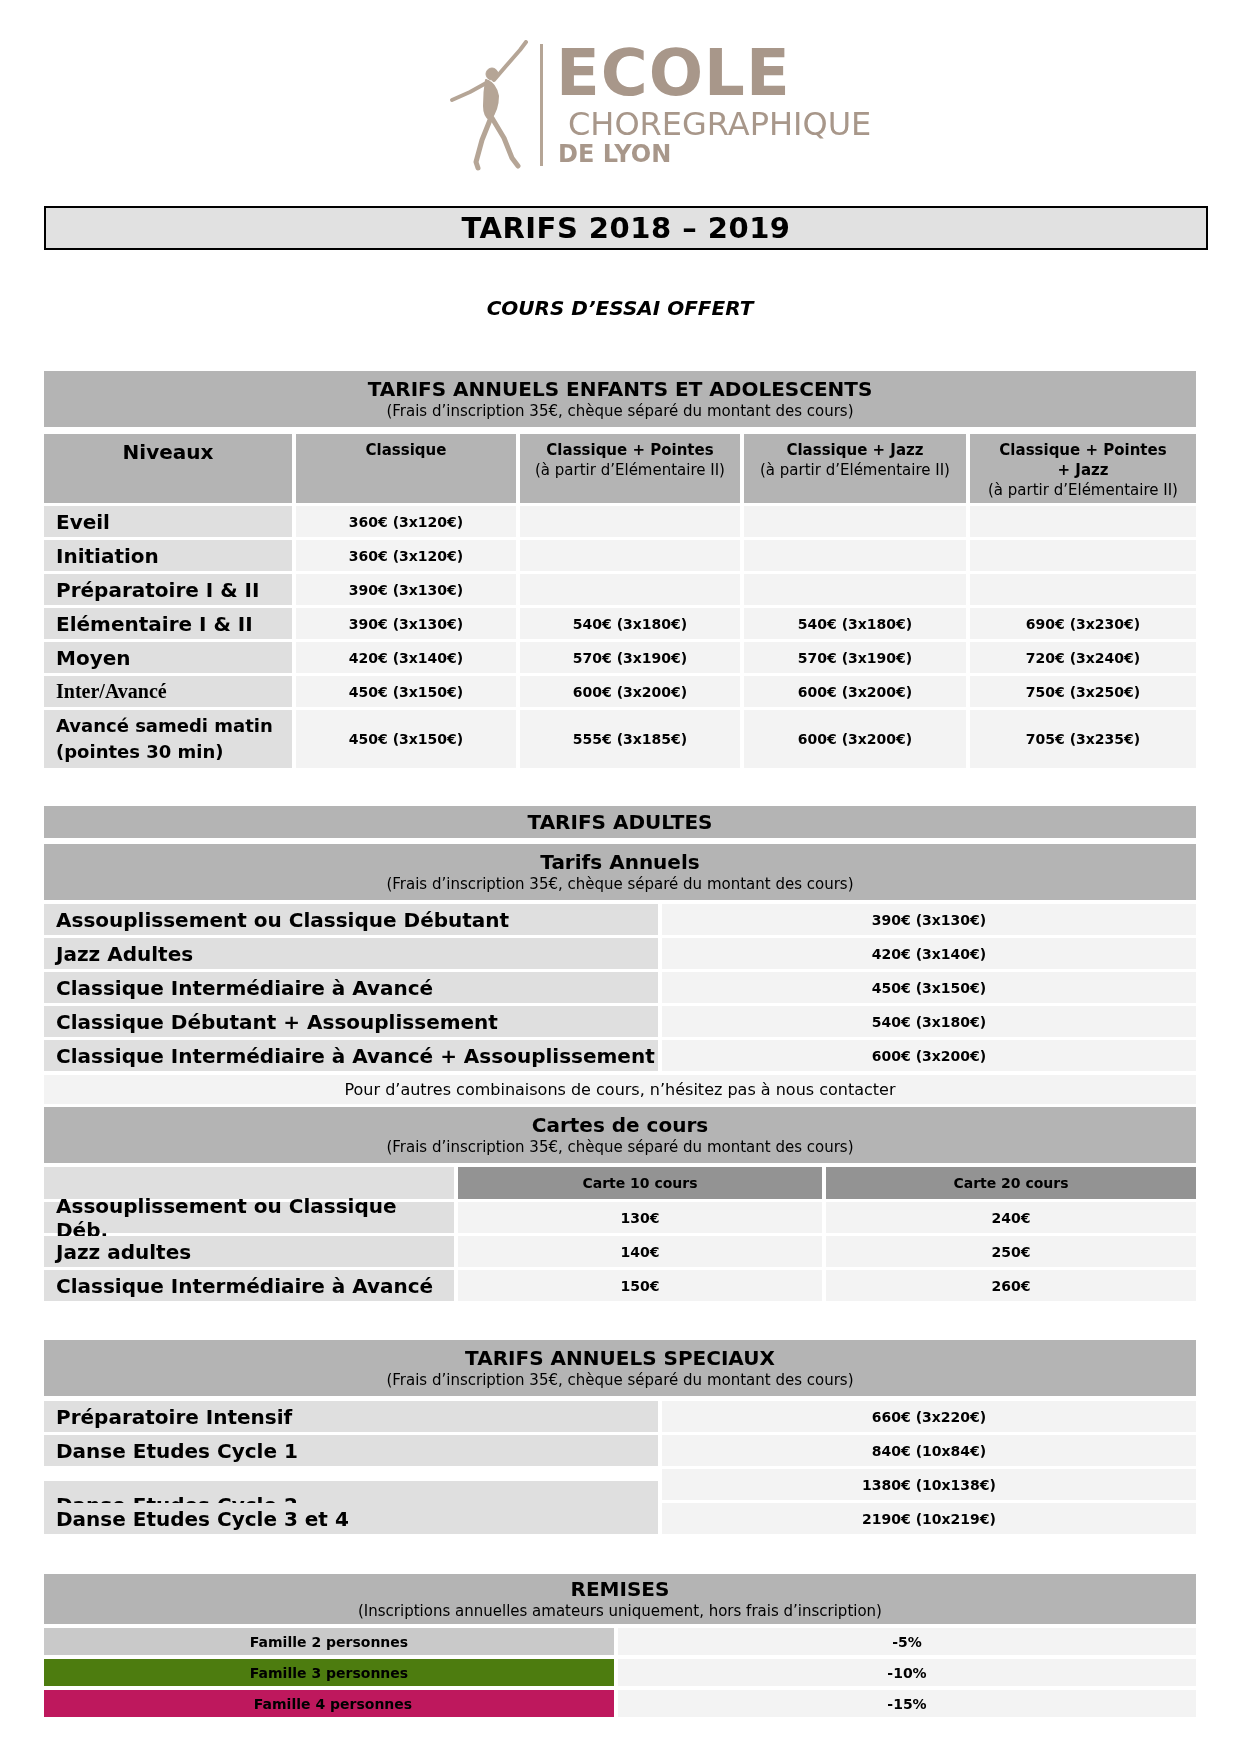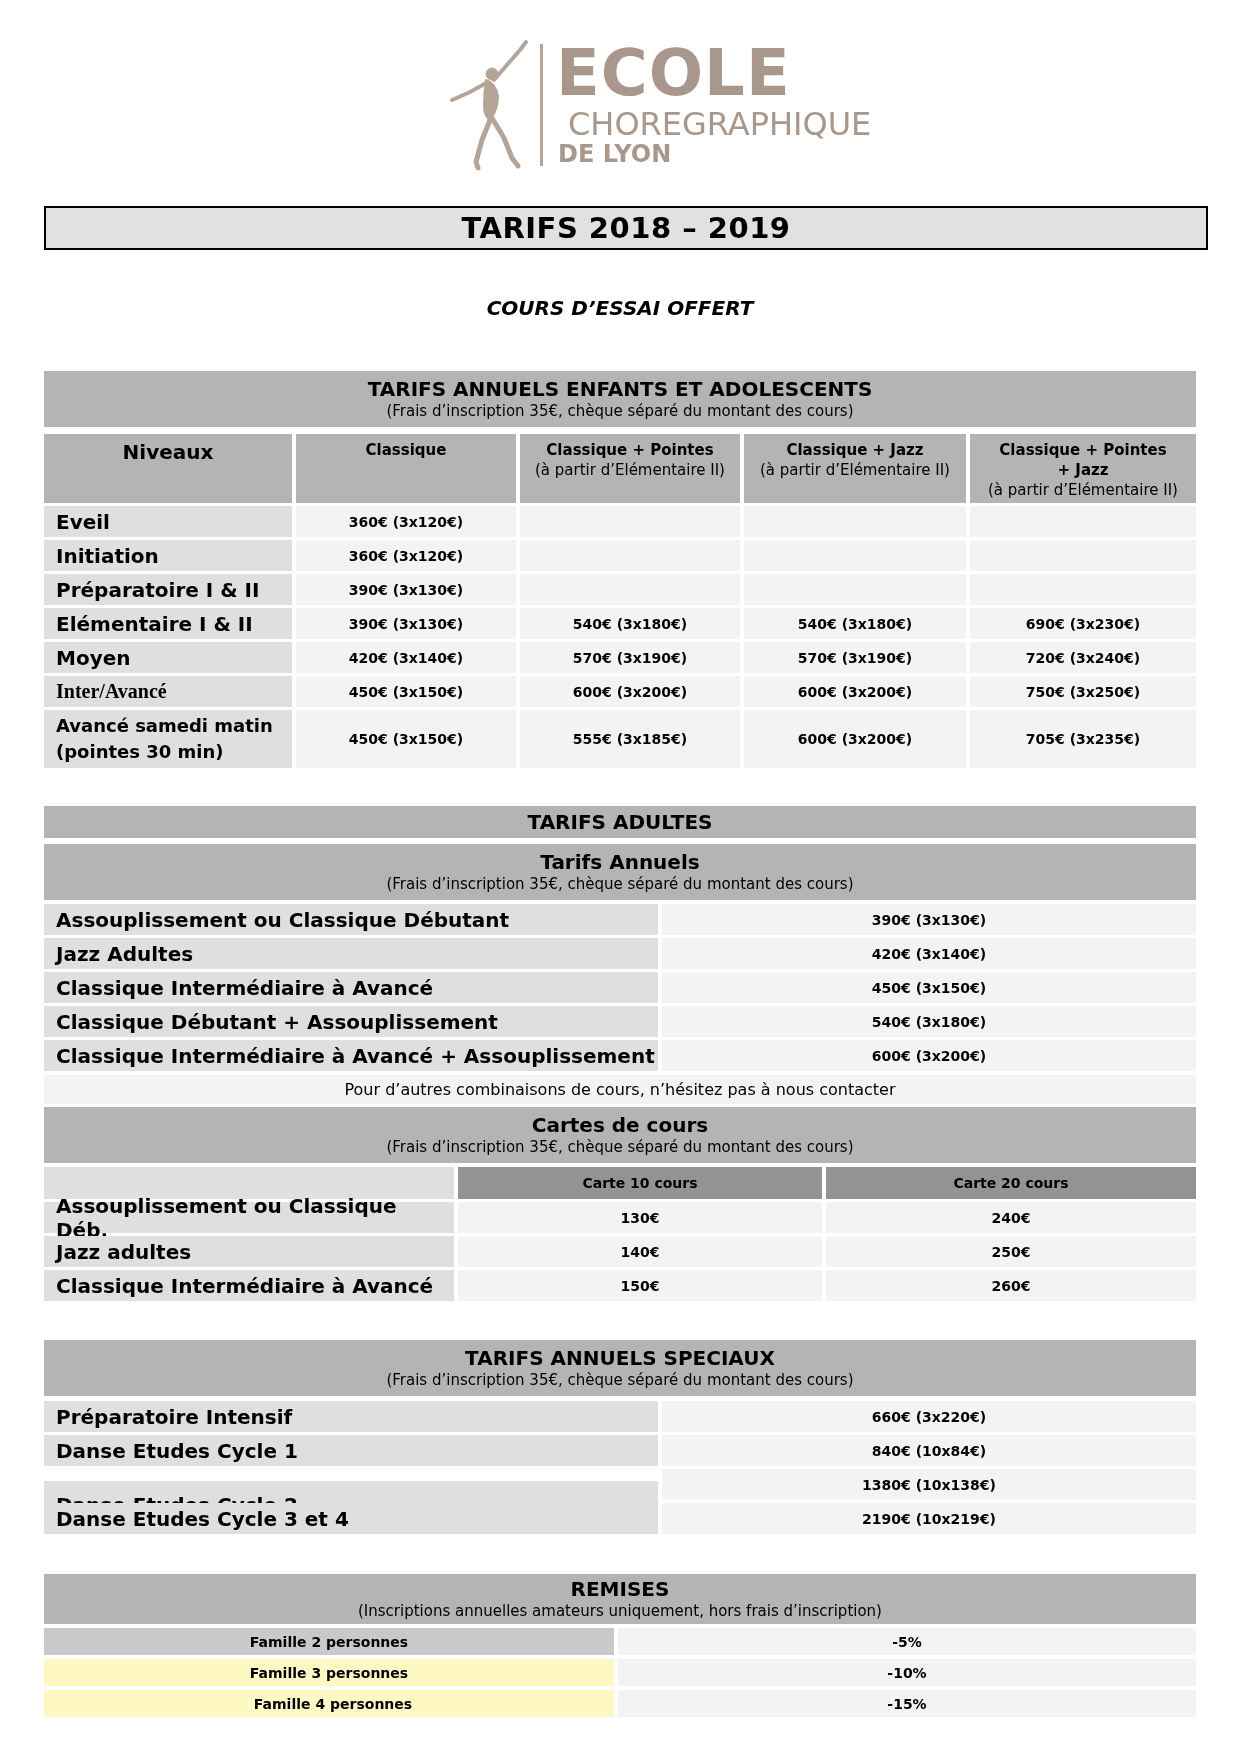--- a/index.html
+++ b/index.html
@@ -179,17 +179,17 @@
     <div class="cell-center val" style="left:662px;top:1503px;width:534px;height:31px;">2190€ (10x219€)</div>
   </div>
 
 <div class="blk hdr" style="left:44px;top:1574px;width:1152px;height:50px;">
   <div class="h-main">REMISES</div>
   <div class="h-sub">(Inscriptions annuelles amateurs uniquement, hors frais d’inscription)</div>
 </div>
 <div id="remises-rows">
     <div class="cell-center" style="left:44px;top:1628px;width:570px;height:27px;background:#c9c9c9;">Famille 2 personnes</div>
     <div class="cell-center val" style="left:618px;top:1628px;width:578px;height:27px;">-5%</div>
-    <div class="cell-center" style="left:44px;top:1659px;width:570px;height:27px;background:#fef9c3;">Famille 3 personnes</div>
+    <div class="cell-center" style="left:44px;top:1659px;width:570px;height:27px;background:#4d7c0f;">Famille 3 personnes</div>
     <div class="cell-center val" style="left:618px;top:1659px;width:578px;height:27px;">-10%</div>
-    <div class="cell-center" style="left:44px;top:1690px;width:570px;height:27px;background:#fef9c3;padding-left:8px;">Famille 4 personnes</div>
+    <div class="cell-center" style="left:44px;top:1690px;width:570px;height:27px;background:#be185d;padding-left:8px;">Famille 4 personnes</div>
     <div class="cell-center val" style="left:618px;top:1690px;width:578px;height:27px;">-15%</div>
   </div>
 
 </body></html>

